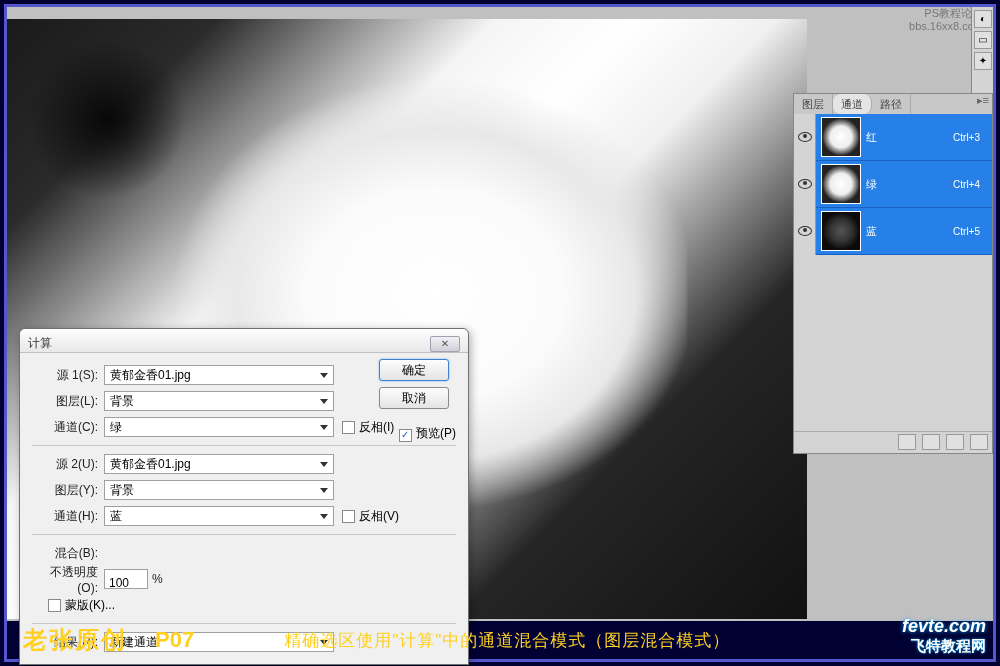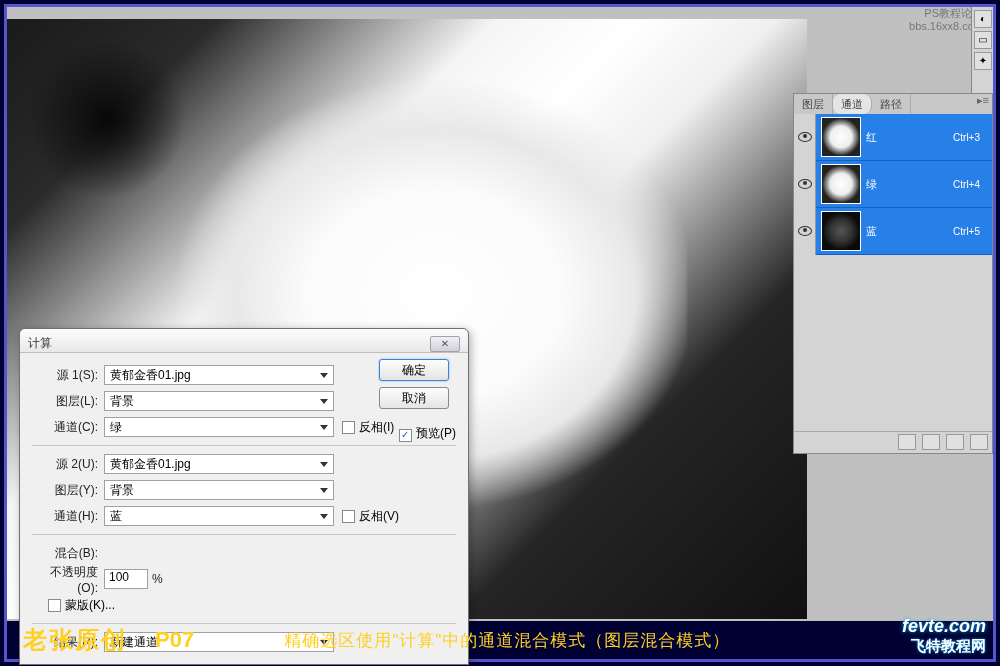--- a/index.html
+++ b/index.html
@@ -54,21 +54,21 @@
   .dlg-body { padding: 10px 12px 8px; position: relative; }
   
   .field-row { display: flex; align-items: center; height: 24px; margin-bottom: 2px; }
   .field-label { width: 72px; text-align: right; padding-right: 6px; color: #222; }
   .combo { flex: 1; max-width: 230px; height: 20px; border: 1px solid #a0a0a0; background: #fff; display: flex; align-items: center; padding: 8px 5px; position: relative; }
   .combo::after { content: ""; position: absolute; right: 5px; top: 7px; border-left: 4px solid transparent; border-right: 4px solid transparent; border-top: 5px solid #333; }
   .combo.narrow { max-width: 148px; }
   .chk { display: flex; align-items: center; margin-left: 8px; }
   .chk-box { width: 13px; height: 13px; border: 1px solid #888; background: #fff; margin-right: 4px; }
   .chk-box.checked::after { content: "✓"; font-size: 10px; color: #2060c0; position: relative; top: -3px; left: 1px; }
-  .num-input { width: 44px; height: 20px; border: 1px solid #a0a0a0; background: #fff; padding: 0 4px; margin-right: 4px; }
+  .num-input { width: 44px; height: 20px; border: 1px solid #a0a0a0; background: #fff; padding: 6px 4px; margin-right: 4px; }
   .pct { color: #222; }
   .hr { border: none; border-top: 1px solid #c8c8c8; margin: 6px 0; }
   
   .dlg-buttons { position: absolute; top: 6px; right: 12px; display: flex; flex-direction: column; gap: 6px; }
   .btn { width: 70px; height: 22px; border: 1px solid #888; background: linear-gradient(#fdfdfd,#e4e4e4);
     border-radius: 3px; text-align: center; line-height: 20px; font-size: 12px; }
   .btn.default { border: 1px solid #4080d0; box-shadow: 0 0 2px #6af; }
   .preview-chk { margin-top: 10px; display: flex; align-items: flex-end; padding-left: 20px; }
   
   .caption-bar { position: absolute; left: 7px; right: 7px; bottom: 7px; height: 38px; display: flex; align-items: center; color: #fff; }

